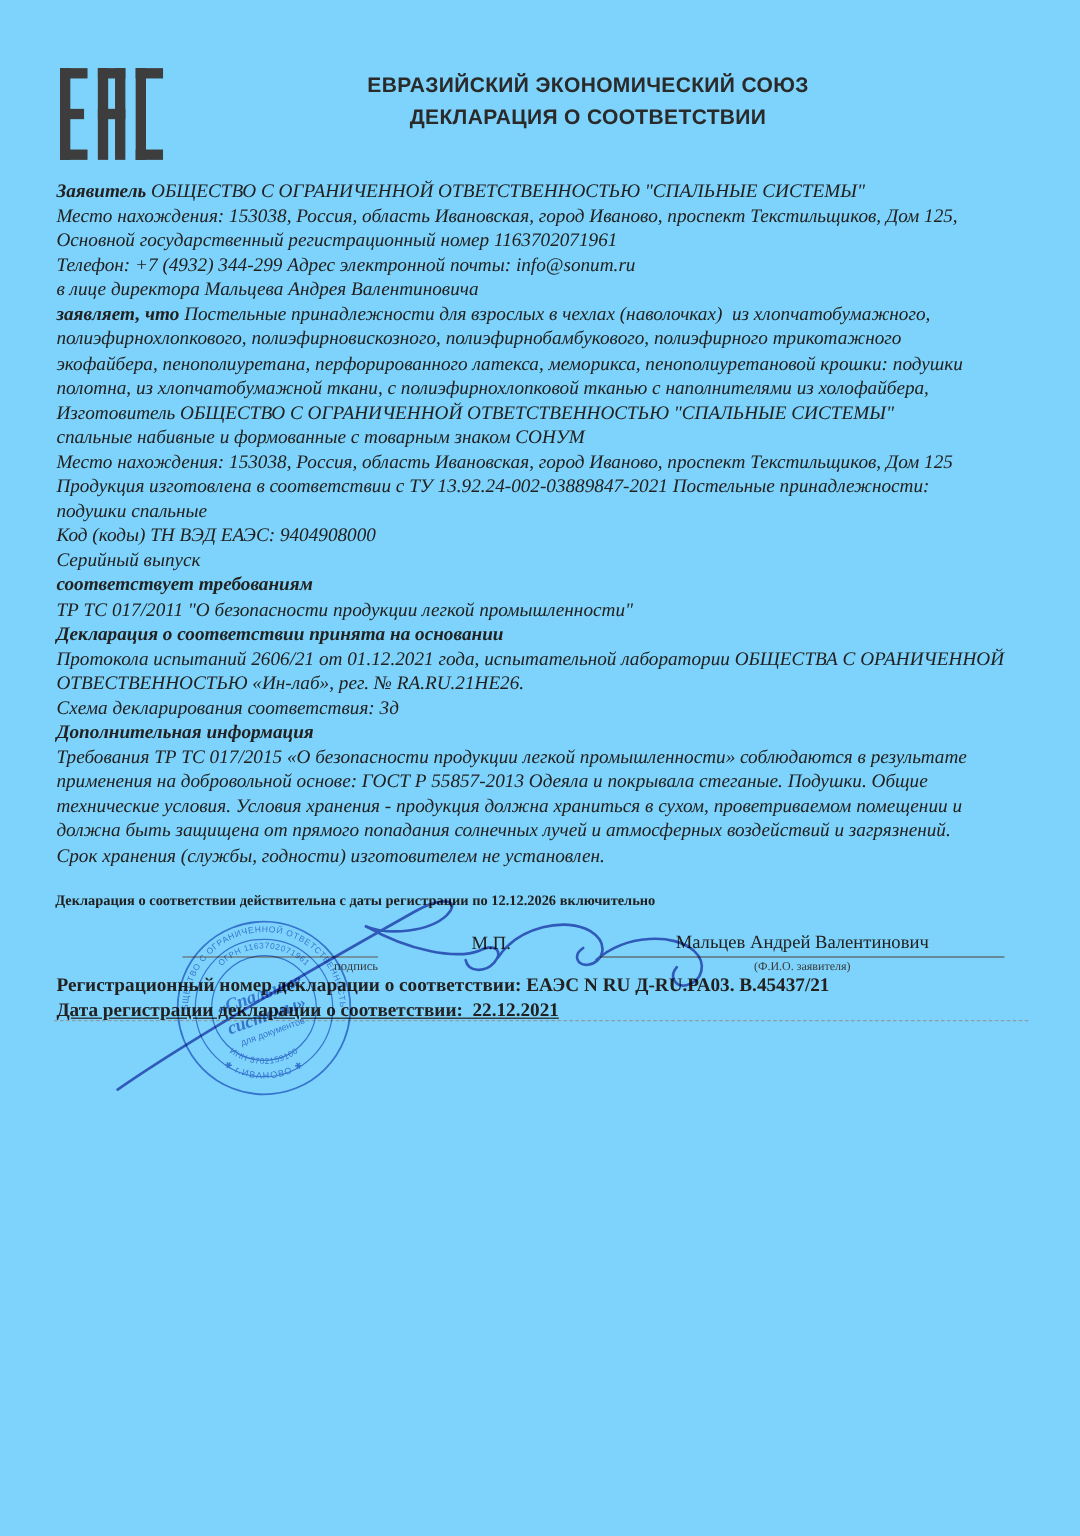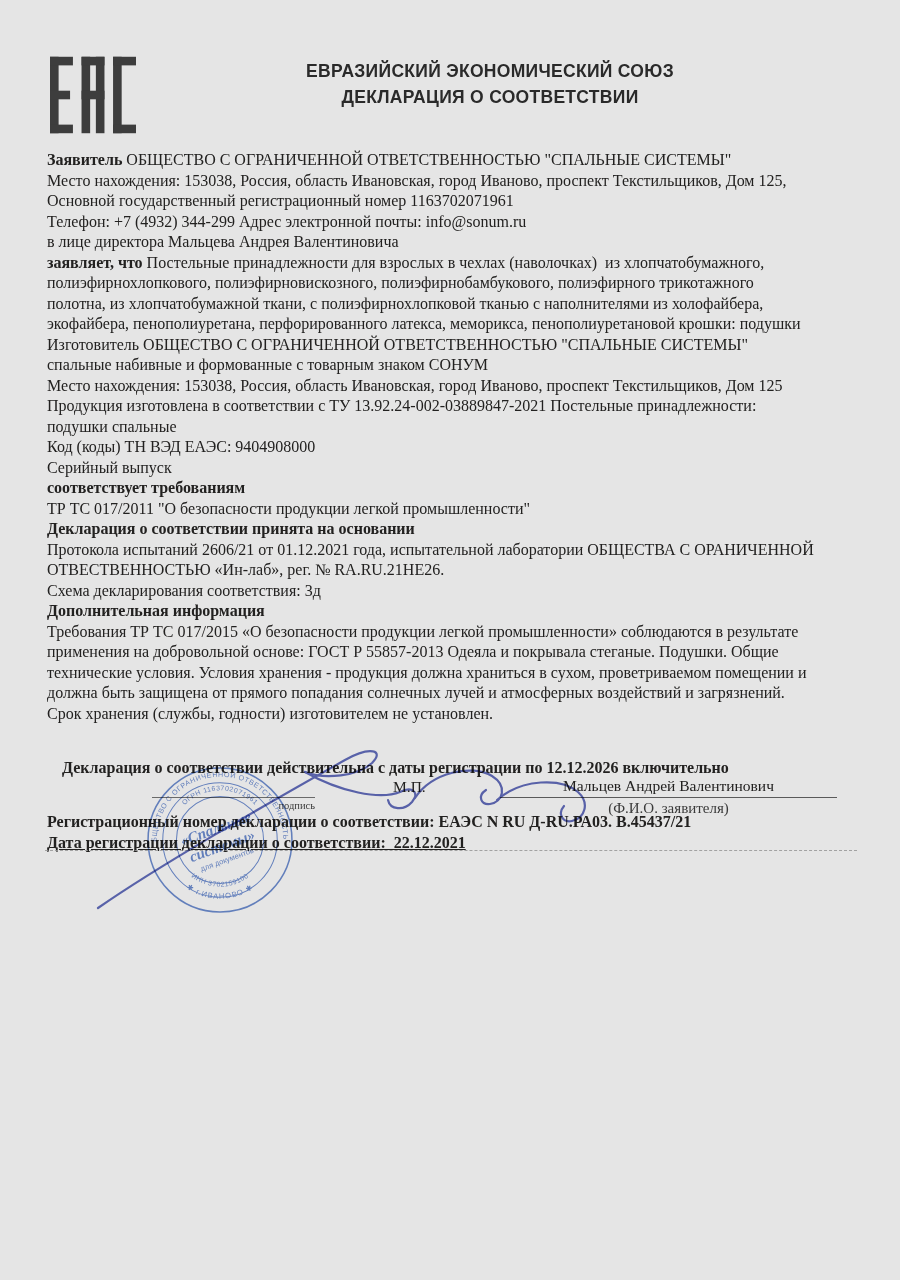--- a/index.html
+++ b/index.html
@@ -1,31 +1,31 @@
 <!DOCTYPE html>
 <html><head>
 <meta charset="utf-8">
 <style>
   html,body{margin:0;padding:0;}
   body{width:900px;height:1280px;background:#ffffff;overflow:hidden;}
-  .page{position:absolute;left:0;top:0;width:900px;height:1280px;background:#e5e5e5;
+  .page{position:absolute;left:0;top:0;width:900px;height:1280px;background:#7dd3fc;
         font-family:"Liberation Serif", serif;color:#222120;}
   .eac{position:absolute;left:50px;top:56px;width:86px;height:78px;}
   .header{position:absolute;left:170px;top:58px;width:640px;text-align:center;
           font-family:"Liberation Sans", sans-serif;font-weight:bold;font-size:17.5px;
           line-height:26px;color:#2a2a2a;letter-spacing:.3px;}
   .body-block{position:absolute;left:47px;top:150px;width:830px;font-size:16px;
           line-height:20.5px;}
-  .line{white-space:pre;}
+  .line{white-space:pre;font-style:italic;}
   .line b{font-weight:bold;}
-  .validity{position:absolute;left:62px;top:743px;width:830px;font-size:16px;font-weight:bold;white-space:pre;margin-top:16px;}
+  .validity{position:absolute;left:46px;top:743px;width:830px;font-size:12px;font-weight:bold;white-space:pre;}
   .mp{position:absolute;left:393px;top:778px;font-size:15.5px;}
   .fio-name{position:absolute;left:500px;top:777px;width:337px;text-align:center;font-size:15.5px;}
   .fio-line{position:absolute;left:500px;top:797px;width:337px;border-top:1.2px solid #5a5a5a;}
-  .fio-caption{position:absolute;left:500px;top:800px;width:337px;text-align:center;font-size:15px;color:#3a3a3a;}
+  .fio-caption{position:absolute;left:500px;top:800px;width:337px;text-align:center;font-size:10px;color:#3a3a3a;}
   .sign-line{position:absolute;left:152px;top:797px;width:163px;border-top:1.5px solid #6a6a6a;}
   .sign-caption{position:absolute;left:152px;top:800px;width:163px;text-align:right;font-size:10.5px;color:#3a3a3a;}
   .reg1{position:absolute;left:47px;top:813px;width:830px;font-size:16px;font-weight:bold;white-space:pre;}
   .reg2{position:absolute;left:47px;top:834px;width:830px;font-size:16px;font-weight:bold;white-space:pre;text-decoration:underline;}
   .dashline{position:absolute;left:45px;top:850px;width:812px;border-top:1.5px dashed #929292;opacity:.8;}
   .stamp{position:absolute;left:144px;top:764px;width:152px;height:152px;opacity:.82;mix-blend-mode:multiply;}
   .stamp text{font-family:"Liberation Sans", sans-serif;}
   .stamp .script{font-family:"Liberation Serif", serif;font-style:italic;font-weight:bold;}
   .signature{position:absolute;left:60px;top:730px;width:540px;height:200px;mix-blend-mode:multiply;}
 </style>
@@ -59,22 +59,22 @@
   </div>
 
   <div class="body-block">
       <div class="line"><b>Заявитель</b> ОБЩЕСТВО С ОГРАНИЧЕННОЙ ОТВЕТСТВЕННОСТЬЮ "СПАЛЬНЫЕ СИСТЕМЫ"</div>
       <div class="line">Место нахождения: 153038, Россия, область Ивановская, город Иваново, проспект Текстильщиков, Дом 125,</div>
       <div class="line">Основной государственный регистрационный номер 1163702071961</div>
       <div class="line">Телефон: +7 (4932) 344-299 Адрес электронной почты: info@sonum.ru</div>
       <div class="line">в лице директора Мальцева Андрея Валентиновича</div>
       <div class="line"><b>заявляет, что</b> Постельные принадлежности для взрослых в чехлах (наволочках)  из хлопчатобумажного,</div>
       <div class="line">полиэфирнохлопкового, полиэфирновискозного, полиэфирнобамбукового, полиэфирного трикотажного</div>
+      <div class="line">экофайбера, пенополиуретана, перфорированного латекса, меморикса, пенополиуретановой крошки: подушки</div>
       <div class="line">полотна, из хлопчатобумажной ткани, с полиэфирнохлопковой тканью с наполнителями из холофайбера,</div>
-      <div class="line">экофайбера, пенополиуретана, перфорированного латекса, меморикса, пенополиуретановой крошки: подушки</div>
       <div class="line">Изготовитель ОБЩЕСТВО С ОГРАНИЧЕННОЙ ОТВЕТСТВЕННОСТЬЮ "СПАЛЬНЫЕ СИСТЕМЫ"</div>
       <div class="line">спальные набивные и формованные с товарным знаком СОНУМ</div>
       <div class="line">Место нахождения: 153038, Россия, область Ивановская, город Иваново, проспект Текстильщиков, Дом 125</div>
       <div class="line">Продукция изготовлена в соответствии с ТУ 13.92.24-002-03889847-2021 Постельные принадлежности:</div>
       <div class="line">подушки спальные</div>
       <div class="line">Код (коды) ТН ВЭД ЕАЭС: 9404908000</div>
       <div class="line">Серийный выпуск</div>
       <div class="line"><b>соответствует требованиям</b></div>
       <div class="line">ТР ТС 017/2011 "О безопасности продукции легкой промышленности"</div>
       <div class="line"><b>Декларация о соответствии принята на основании</b></div>

